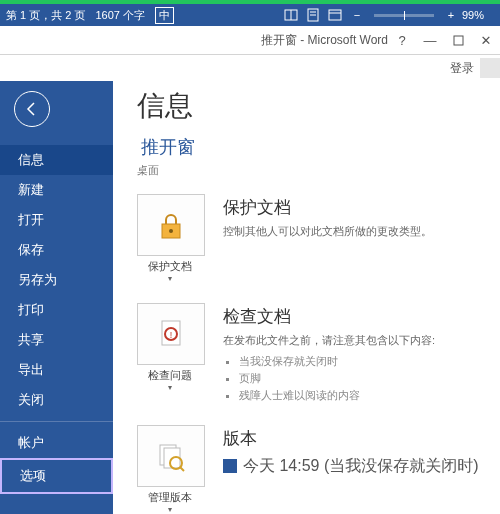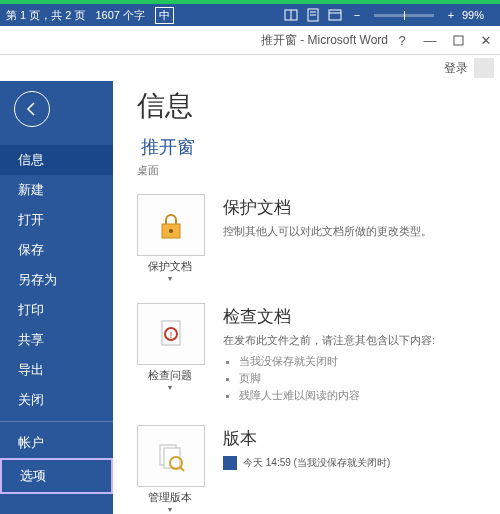--- a/index.html
+++ b/index.html
@@ -6,21 +6,21 @@
 body{width:500px;height:514px;overflow:hidden}
 .status-bar{height:22px;background:#2a579a;color:#fff;display:flex;align-items:center;padding:0 6px;font-size:11px;border-top:4px solid #22c55e}
 .status-bar .sb-item{margin-right:10px}
 .status-bar .sb-spacer{flex:1}
 .status-bar .sb-icon{width:22px;height:22px;display:flex;align-items:center;justify-content:center;cursor:pointer}
 .status-bar .slider{width:60px;height:3px;background:#6e8db8;position:relative;margin:0 6px}
 .status-bar .slider:before{content:"";position:absolute;left:50%;top:-3px;width:1px;height:9px;background:#fff}
 .title-bar{height:28px;background:#fff;display:flex;align-items:center;border-bottom:1px solid #d4d4d4}
 .title-bar .title-center{flex:1;text-align:right;color:#555;font-size:12px;padding-left:100px}
 .title-bar .tb-btn{width:28px;height:28px;display:flex;align-items:center;justify-content:center;color:#555;cursor:pointer;font-size:13px}
-.account-bar{height:26px;background:#fff;display:flex;align-items:center;justify-content:flex-end;padding-right:6px;color:#555}
+.account-bar{height:26px;background:#fff;display:flex;align-items:center;justify-content:flex-end;color:#555}
 .account-bar .avatar{width:20px;height:20px;background:#e6e6e6;margin-left:6px}
 .main{display:flex;height:434px}
 .sidebar{width:113px;background:#2a579a;color:#fff;display:flex;flex-direction:column;padding-top:10px}
 .back-btn{width:34px;height:34px;border:1px solid #fff;border-radius:50%;margin:0 0 18px 14px;display:flex;align-items:center;justify-content:center;cursor:pointer;font-size:18px}
 .nav-item{height:30px;display:flex;align-items:center;padding-left:18px;cursor:pointer;font-size:13px}
 .nav-item.hover{background:#19478a}
 .nav-sep{height:1px;background:#5a7bb0;margin:6px 0}
 .nav-item.outlined{border:2px solid #c4b5fd;height:32px;margin:0}
 .content{flex:1;padding:6px 16px 0 24px;overflow:hidden}
 .h-title{font-size:28px;color:#333;margin:0 0 10px 0;font-weight:normal}
@@ -28,21 +28,21 @@
 .h-path{font-size:11px;color:#777;margin:3px 0 16px 0}
 .row{display:flex;margin-bottom:20px}
 .tile{width:66px;text-align:center;margin-right:20px}
 .tile-box{width:66px;height:60px;border:1px solid #ccc;display:flex;align-items:center;justify-content:center;background:#fdfdfd;cursor:pointer}
 .tile-cap{font-size:11px;color:#444;margin-top:3px}
 .tile-arrow{font-size:8px;color:#666}
 .info .ititle{font-size:17px;color:#333;margin:2px 0 4px 0}
 .info .idesc{font-size:11px;color:#666;line-height:1.6;max-width:240px}
 .info ul{margin:4px 0 0 0;padding-left:16px;color:#888;font-size:11px}
 .info ul li{margin:2px 0;list-style:square}
-.ver-line{display:flex;align-items:center;font-size:10px;color:#555;margin-top:6px}
+.ver-line{display:flex;align-items:center;font-size:16px;color:#555;margin-top:6px}
 .ver-line .wicon{width:14px;height:14px;background:#2a579a;margin-right:6px;display:inline-block}
 svg{display:block}
 </style>
 </head>
 <body>
 
 <div class="status-bar">
   <span class="sb-item">第 1 页，共 2 页</span>
   <span class="sb-item">1607 个字</span>
   <span class="sb-item" style="border:1px solid #fff;padding:0 3px">中</span>

